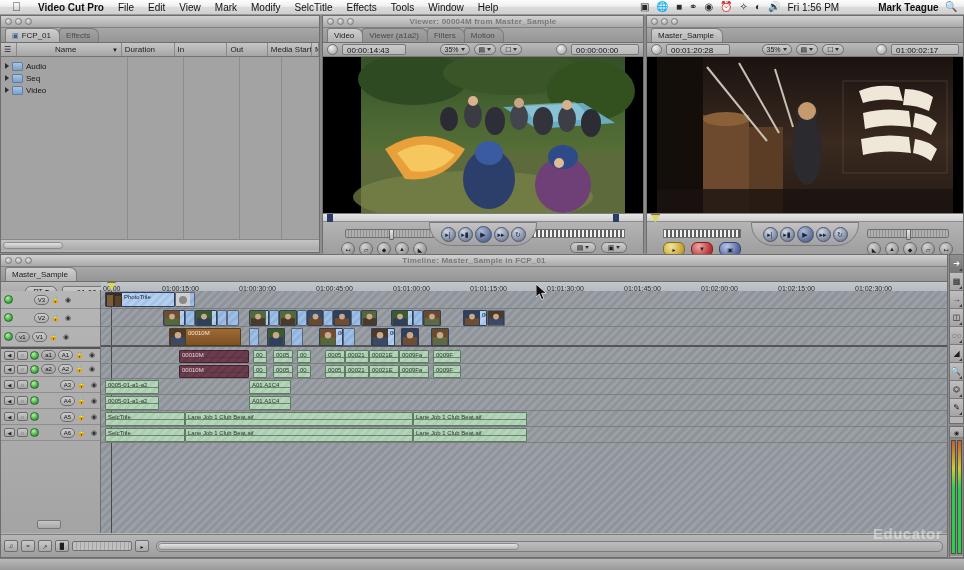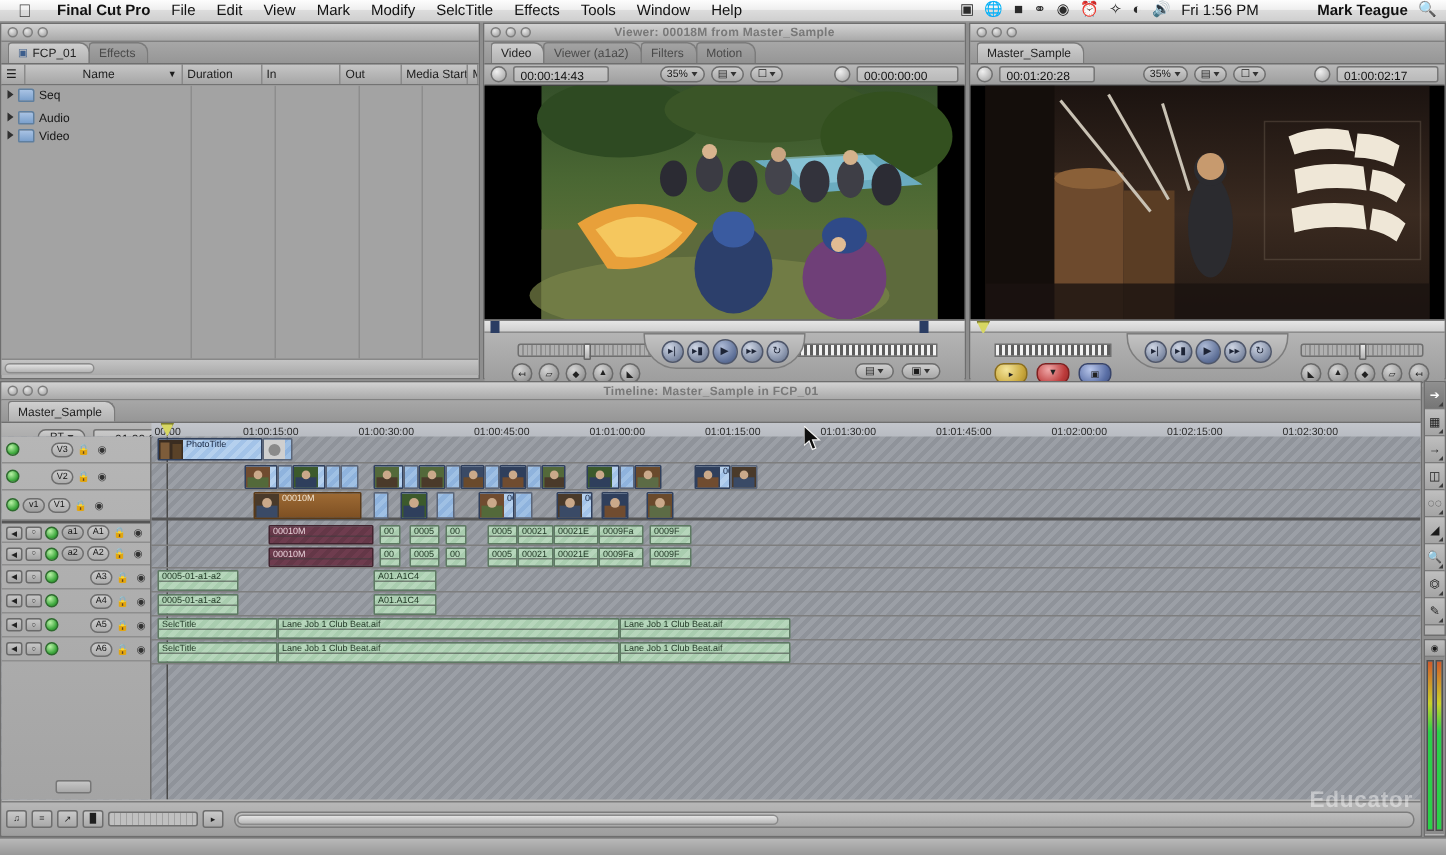--- a/index.html
+++ b/index.html
@@ -252,21 +252,21 @@
   .dock-strip {
     position:absolute; left:0; bottom:0; width:964px; height:12px;
     background: linear-gradient(to bottom,#b9b9b9,#989898); border-top:1px solid #7a7a7a;
   }
 </style>
 </head>
 <body>
 
 <div class="menubar">
   <span class="apple-logo"></span>
-  <span class="menu-item app-name">Final Cut Pro</span>
+  <span class="menu-item app-name">Video Cut Pro</span>
   <span class="menu-item">File</span>
   <span class="menu-item">Edit</span>
   <span class="menu-item">View</span>
   <span class="menu-item">Mark</span>
   <span class="menu-item">Modify</span>
   <span class="menu-item">SelcTitle</span>
   <span class="menu-item">Effects</span>
   <span class="menu-item">Tools</span>
   <span class="menu-item">Window</span>
   <span class="menu-item">Help</span>
@@ -309,29 +309,29 @@
       <span style="flex:1;text-align:center">Name</span>
       <span style="font-size:6px">▼</span>
     </span>
     <span class="ch" style="width:55px">Duration</span>
     <span class="ch" style="width:55px">In</span>
     <span class="ch" style="width:42px">Out</span>
     <span class="ch" style="width:46px">Media Start</span>
     <span class="ch" style="flex:1">Media E</span>
   </div>
   <div class="browser-body">
+    <div class="brow-row" style="margin-top:3px">
+      <span class="tri"></span>
+      <span class="folder"></span>
+      <span>Audio</span>
+    </div>
     <div class="brow-row">
       <span class="tri"></span>
       <span class="folder"></span>
       <span>Seq</span>
-    </div>
-    <div class="brow-row" style="margin-top:3px">
-      <span class="tri"></span>
-      <span class="folder"></span>
-      <span>Audio</span>
     </div>
     <div class="brow-row">
       <span class="tri"></span>
       <span class="folder"></span>
       <span>Video</span>
     </div>
     <div style="position:absolute;left:126px;top:0;bottom:11px;width:1px;background:#8d8d8d"></div>
     <div style="position:absolute;left:182px;top:0;bottom:11px;width:1px;background:#8d8d8d"></div>
     <div style="position:absolute;left:238px;top:0;bottom:11px;width:1px;background:#8d8d8d"></div>
     <div style="position:absolute;left:280px;top:0;bottom:11px;width:1px;background:#8d8d8d"></div>
@@ -341,21 +341,21 @@
   </div>
 </div>
 
 <div class="panel" id="viewer">
   <div class="titlebar">
     <span class="tb-dots">
       <span class="tb-dot"></span>
       <span class="tb-dot"></span>
       <span class="tb-dot"></span>
     </span>
-    <span class="tb-title">Viewer: 00018M from Master_Sample</span>
+    <span class="tb-title">Viewer: 00004M from Master_Sample</span>
   </div>
   <div class="tabstrip">
     <span class="tab">Video</span>
     <span class="tab inactive">Viewer (a1a2)</span>
     <span class="tab inactive">Filters</span>
     <span class="tab inactive">Motion</span>
   </div>
   <div class="xport-bar">
     <span class="clockicon"></span>
     <span class="tc-field" style="width:64px">00:00:14:43</span>

